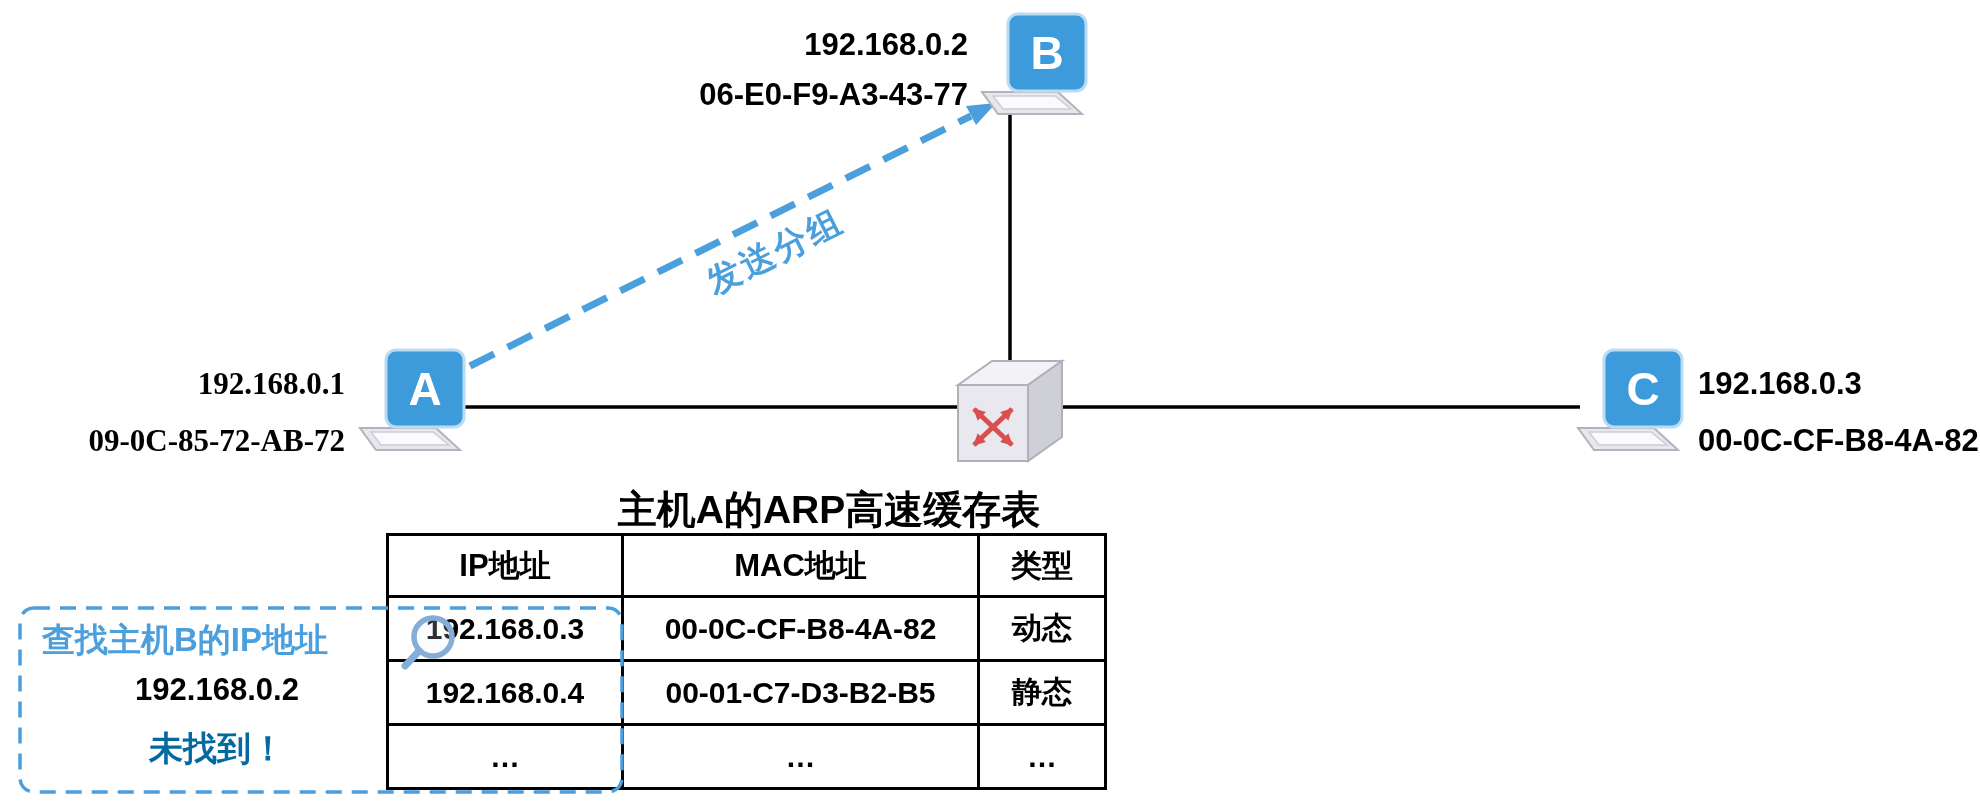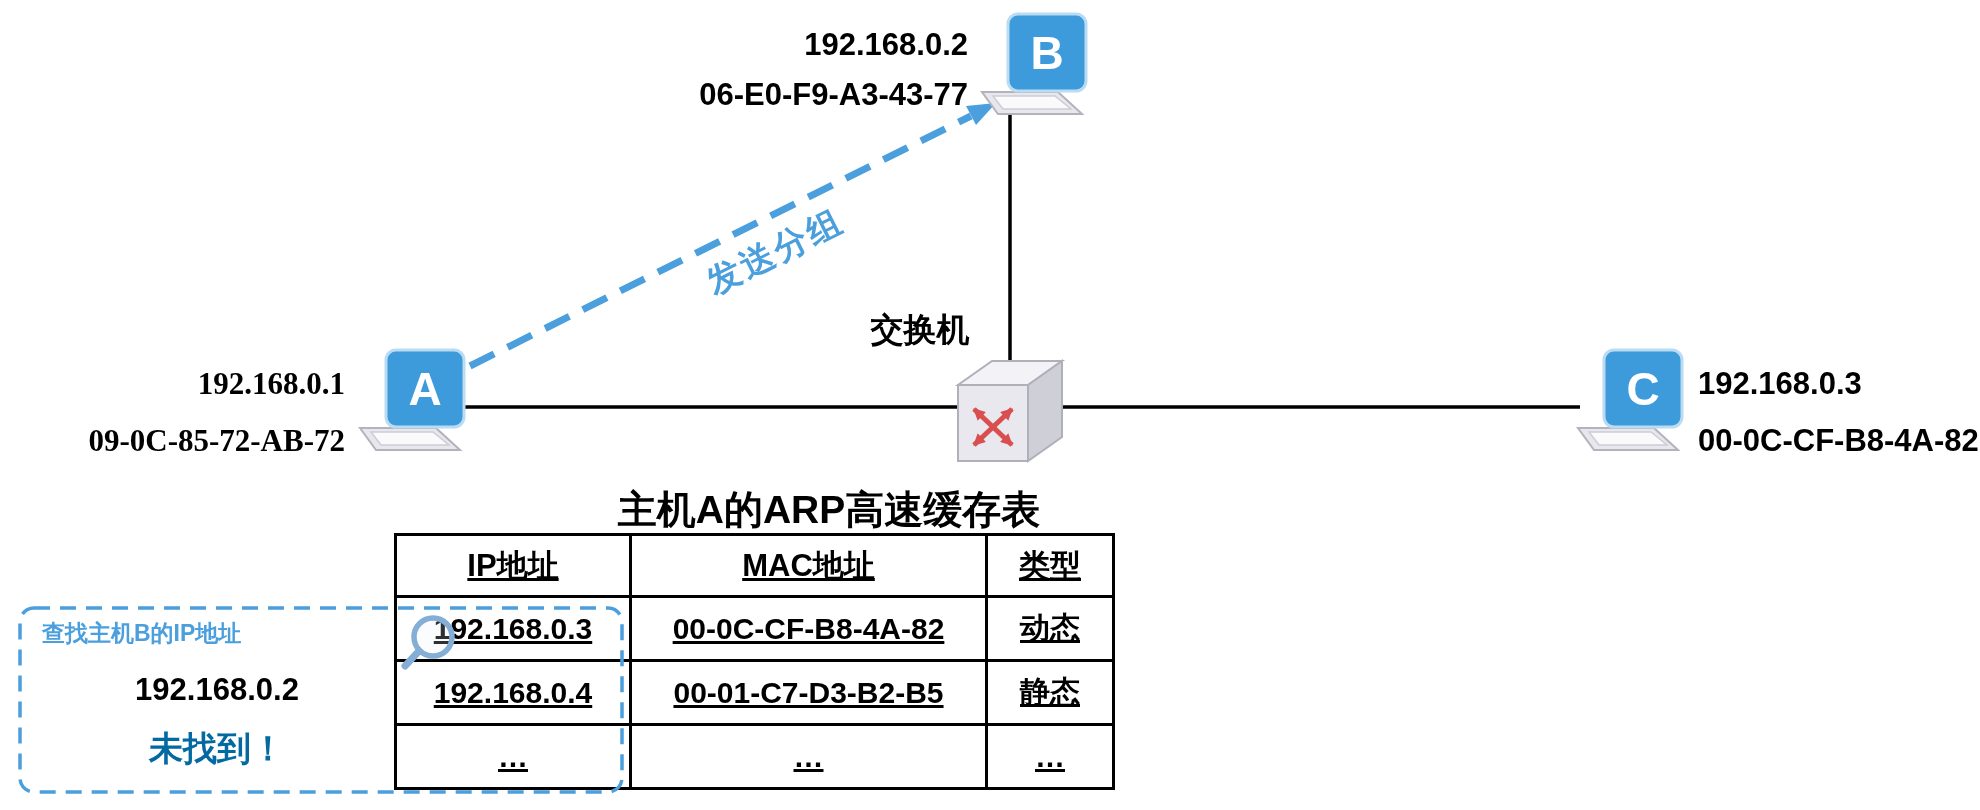--- a/index.html
+++ b/index.html
@@ -25,34 +25,34 @@
   .switch-label{ z-index:3; font-size:33px; text-align:center; white-space:nowrap; }
   .arrow-label{
     z-index:3; width:210px; height:46px; line-height:46px; text-align:center;
     font-size:34px; letter-spacing:3px; color:#4B9FDC;
     transform:rotate(-26.5deg);
   }
 
   
   .table-title{ z-index:3; width:718px; text-align:center; font-size:39px; white-space:nowrap; }
   table.arp{
-    position:absolute; left:394px; top:533px; z-index:2;
-    border-collapse:collapse; table-layout:fixed; background:transparent;text-decoration:underline;
+    position:absolute; left:386px; top:533px; z-index:2;
+    border-collapse:collapse; table-layout:fixed; background:transparent;
   }
   table.arp th, table.arp td{
     border:3px solid #000; text-align:center; vertical-align:middle;
     font-size:30px; font-weight:700; padding:0; color:#000;
   }
   table.arp th{ height:62px; font-size:31px; }
   table.arp td{ height:64px; }
   .col-ip{ width:235px; } .col-mac{ width:356px; } .col-type{ width:127px; }
 
   
   .lookup-box{ z-index:4; }
-  .lookup-action{ z-index:5; font-size:23px; color:#4B9FDC; white-space:nowrap; }
+  .lookup-action{ z-index:5; font-size:33px; color:#4B9FDC; white-space:nowrap; }
   .lookup-ip{ z-index:5; width:390px; text-align:center; font-size:31px; color:#000; }
   .lookup-result{ z-index:5; width:390px; text-align:center; font-size:34px; color:#0369a1; }
   .magnifier{ z-index:6; }
 </style>
 </head>
 <body>
 
 <div class="canvas">
 
   <svg class="abs wire-layer" width="1980" height="810">
@@ -104,21 +104,20 @@
   <div class="abs host-label right" style="right:1635px; top:355px;font-family:Liberation Serif, serif;">
     <div>192.168.0.1</div>
     <div>09-0C-85-72-AB-72</div>
   </div>
 
   <div class="abs host-label" style="left:1698px; top:355px;">
     <div>192.168.0.3</div>
     <div>00-0C-CF-B8-4A-82</div>
   </div>
 
-  <div class="abs switch-label" style="left:840px; top:308px; width:160px;">交换机</div>
 
   <div class="abs arrow-label" style="left:670px; top:228px;">发送分组</div>
 
   <div class="abs table-title" style="left:470px; top:483px;">主机A的ARP高速缓存表</div>
 
   <table class="arp">
     <colgroup>
         <col class="col-ip">
         <col class="col-mac">
         <col class="col-type">

